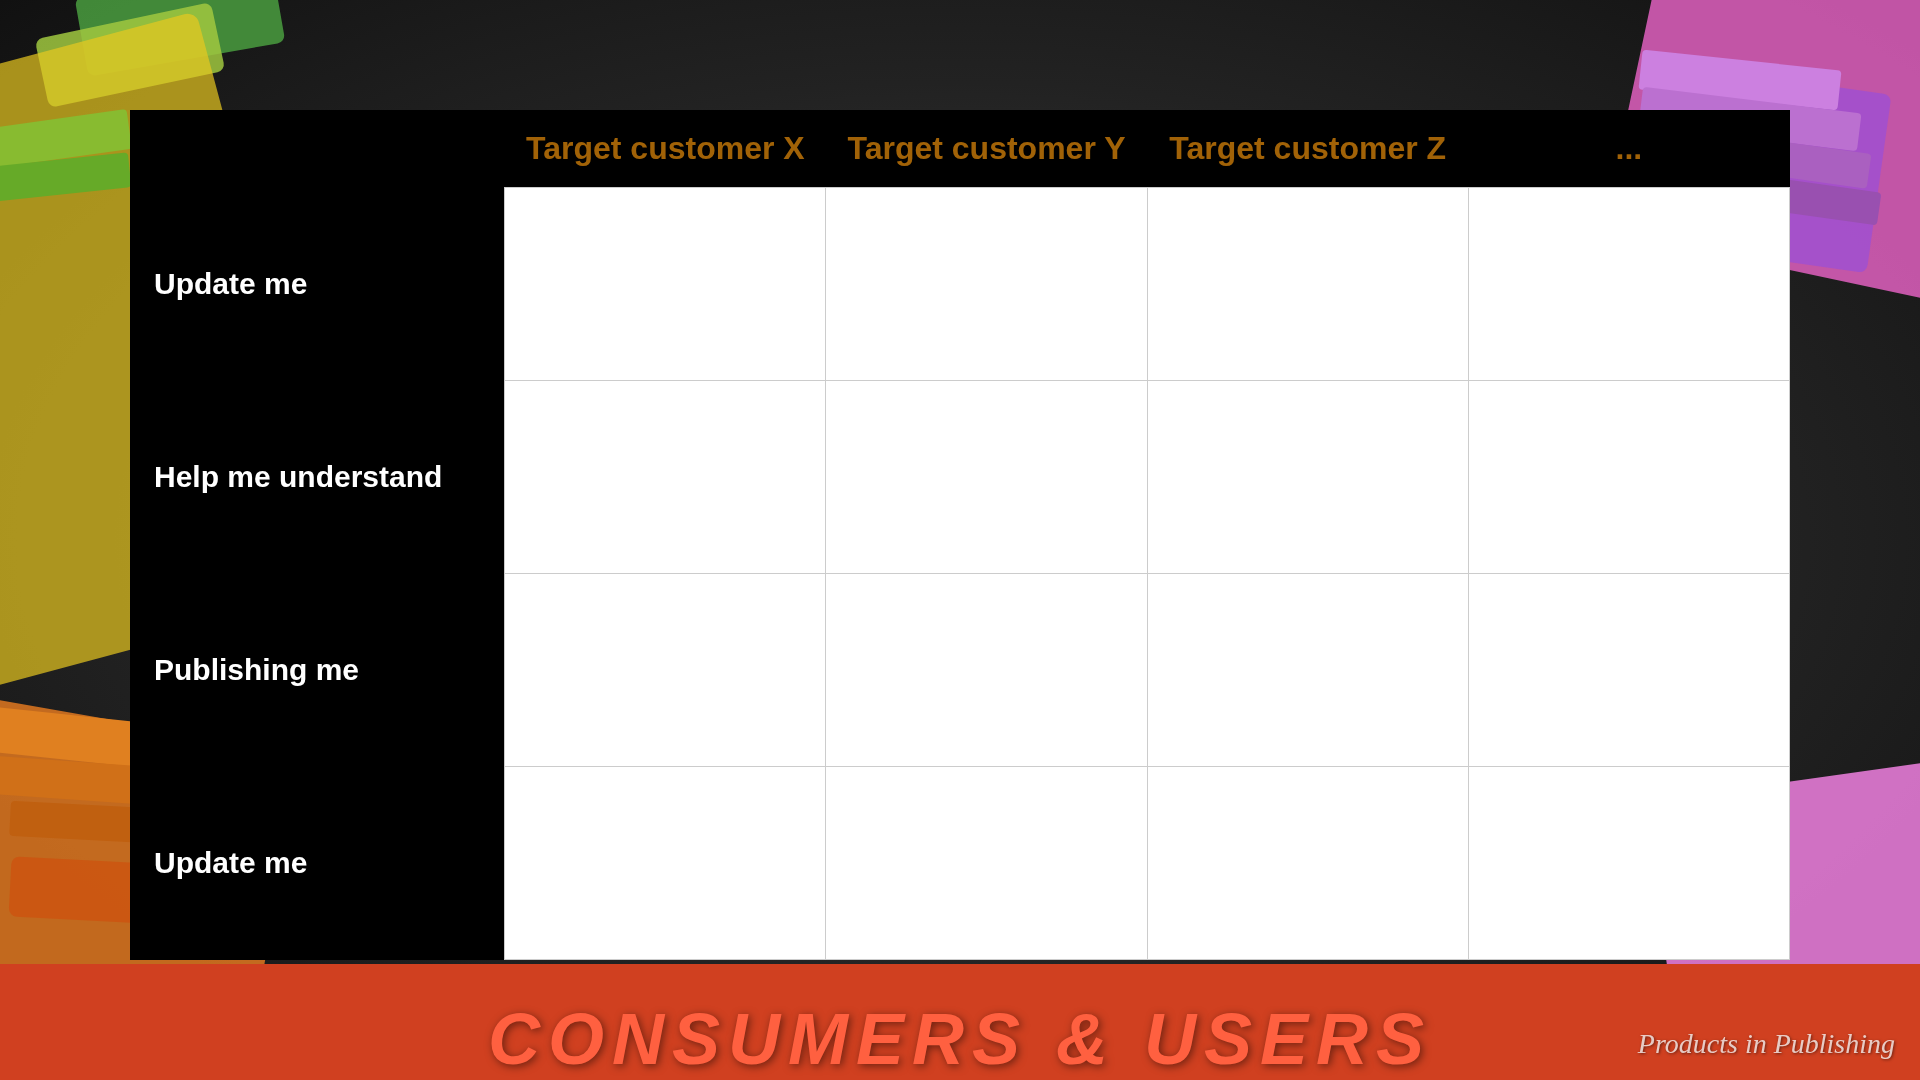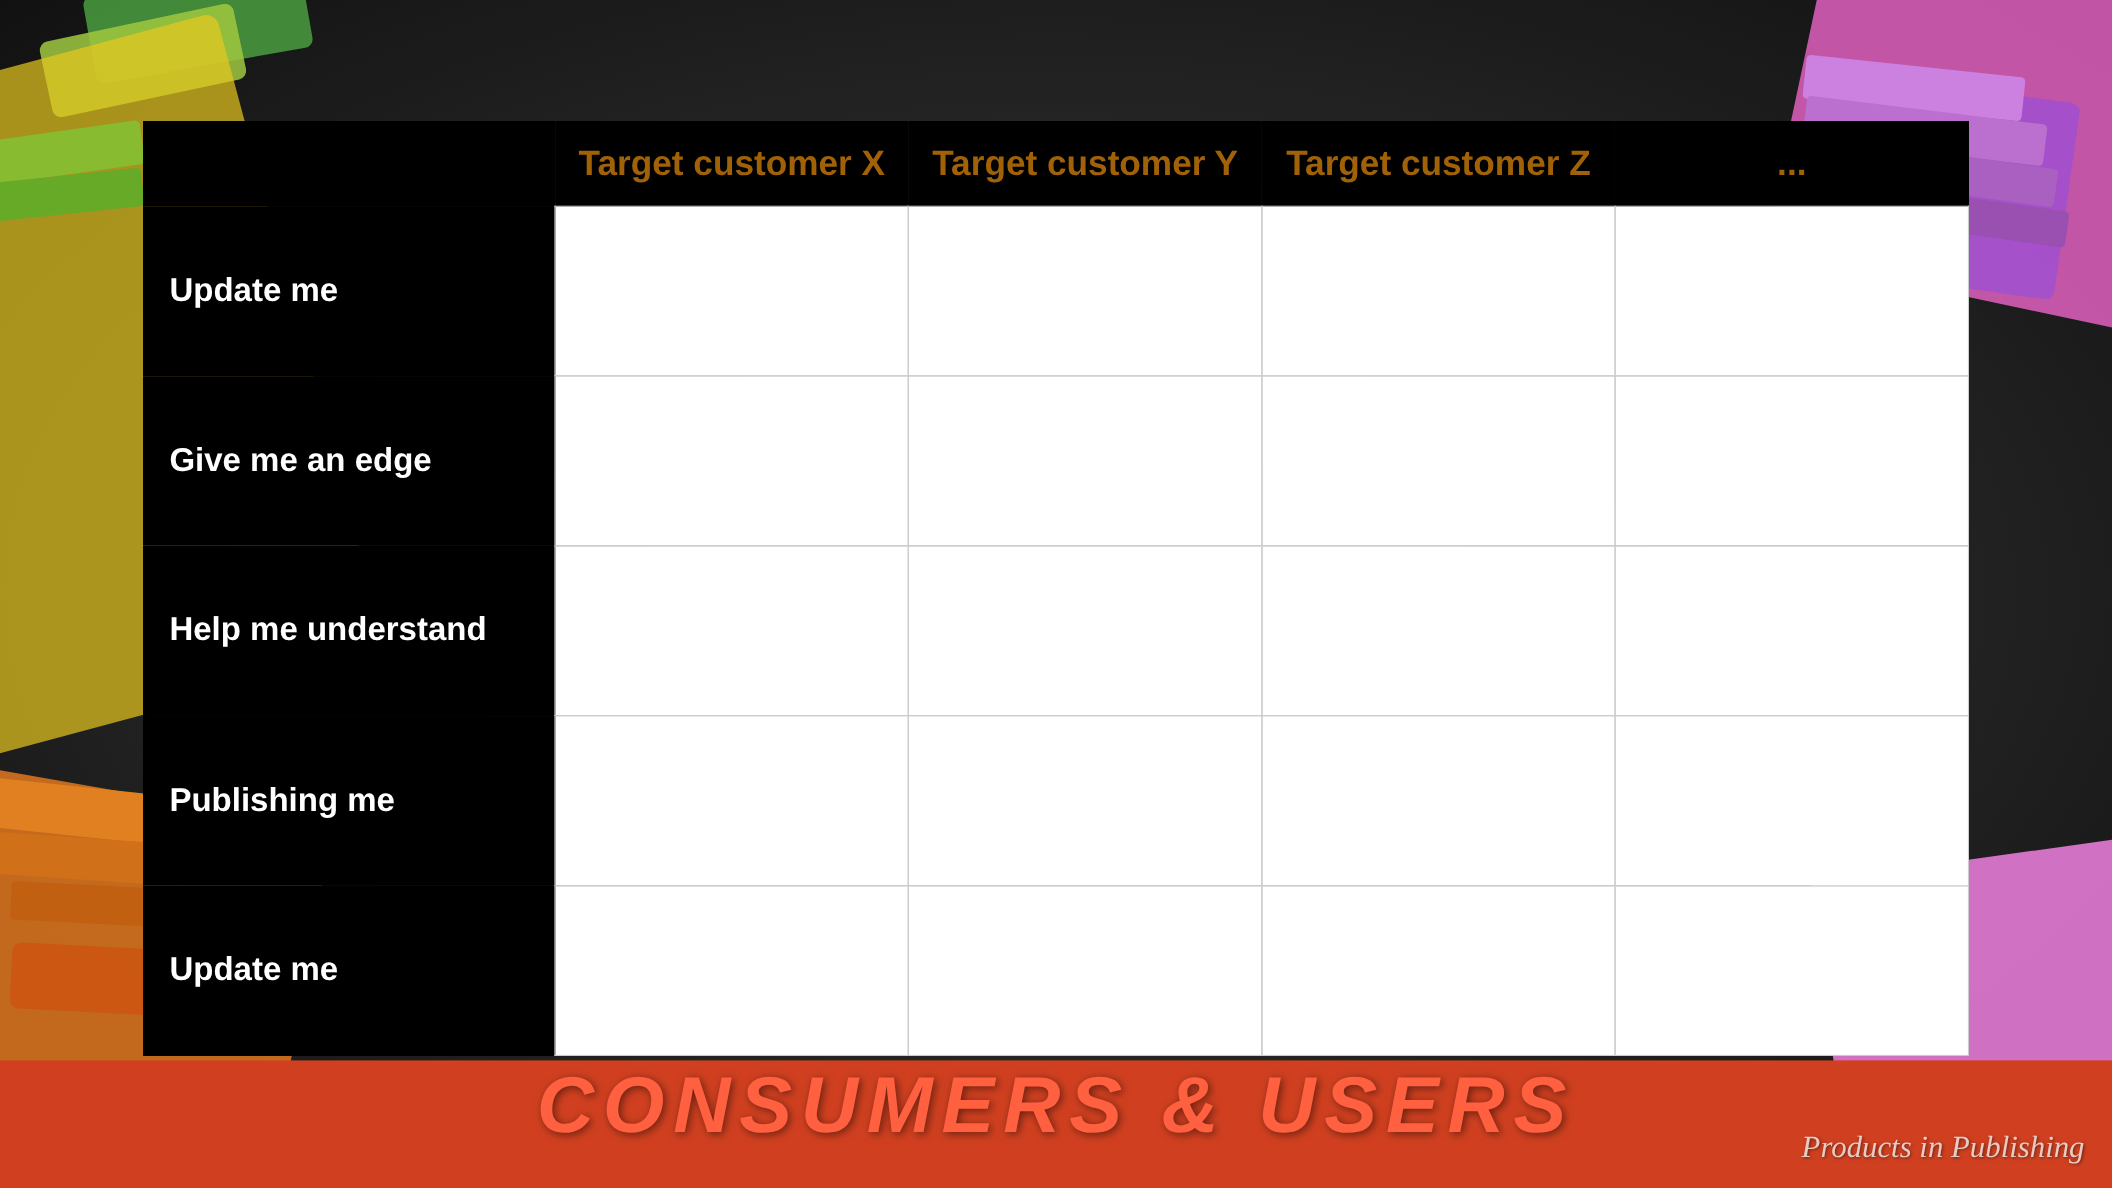--- a/index.html
+++ b/index.html
@@ -55,21 +55,21 @@
     
     .bottom-banner {
       position: absolute;
       bottom: 0;
       left: 0;
       right: 0;
       height: 116px;
       background: #d04020;
       z-index: 2;
       display: flex;
-      align-items: flex-start;
+      align-items: flex-end;
       justify-content: center;
     }
 
     .bottom-banner-text {
       font-family: Arial, Helvetica, sans-serif;
       font-size: 72px;
       font-weight: 900;
       color: #ff6040;
       text-transform: uppercase;
       letter-spacing: 8px;
@@ -200,27 +200,20 @@
       </tr>
     </thead>
     <tbody>
       <tr>
         <td class="row-label">Update me</td>
         <td class="data-cell"></td>
         <td class="data-cell"></td>
         <td class="data-cell"></td>
         <td class="data-cell"></td>
       </tr>
-      <tr>
-        <td class="row-label">Give me an edge</td>
-        <td class="data-cell"></td>
-        <td class="data-cell"></td>
-        <td class="data-cell"></td>
-        <td class="data-cell"></td>
-      </tr>
       <tr class="row-help">
         <td class="row-label" style="white-space: pre-wrap;">Help me understand</td>
         <td class="data-cell"></td>
         <td class="data-cell"></td>
         <td class="data-cell"></td>
         <td class="data-cell"></td>
       </tr>
       <tr>
         <td class="row-label">Publishing me</td>
         <td class="data-cell"></td>

